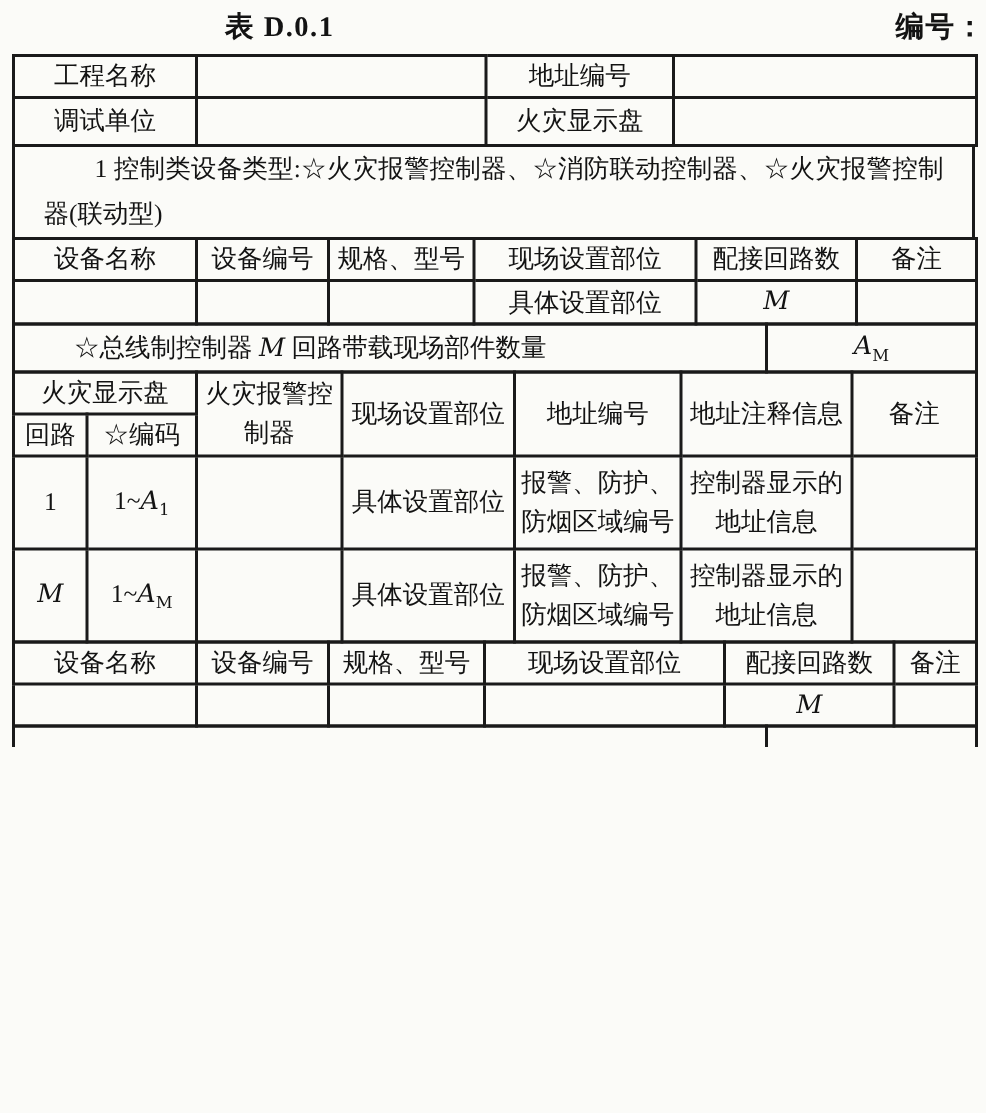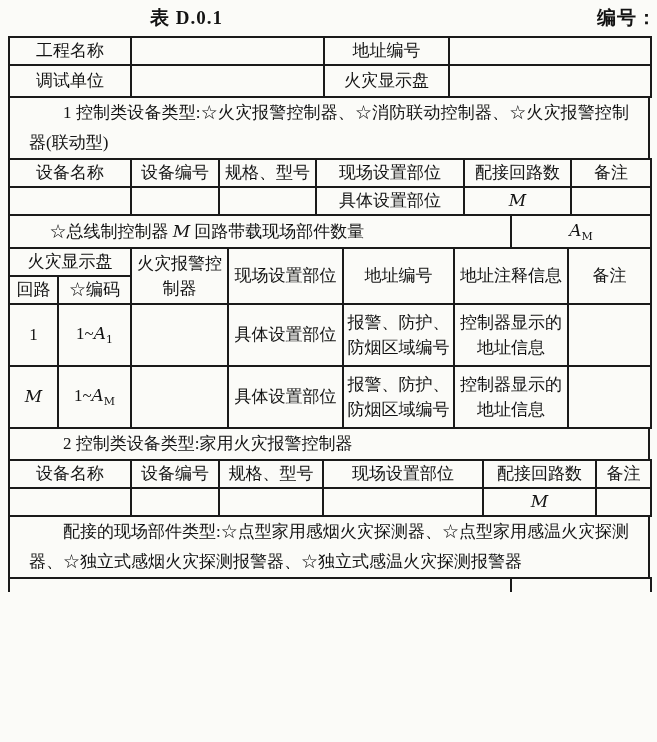--- a/index.html
+++ b/index.html
@@ -181,27 +181,20 @@
       <td class="code-cell"><span>1~</span><span class="var"><span>A</span><sub class="sub">M</sub></span></td>
       <td></td>
       <td>具体设置部位</td>
       <td>报警、防护、防烟区域编号</td>
       <td>控制器显示的地址信息</td>
       <td></td>
     </tr>
   </tbody>
     </table>
 
-  <table class="noteblock">
-    <tbody>
-        <tr class="h28">
-      <td class="para-cell">2 控制类设备类型:家用火灾报警控制器</td>
-    </tr>
-  </tbody>
-    </table>
 
   <table>
     <colgroup>
         <col style="width:122px">
         <col style="width:88px">
         <col style="width:104px">
         <col style="width:160px">
         <col style="width:113px">
         <col style="width:55px">
       </colgroup>
@@ -218,27 +211,20 @@
       <td></td>
       <td></td>
       <td></td>
       <td></td>
       <td><span class="var">M</span></td>
       <td></td>
     </tr>
   </tbody>
     </table>
 
-  <table class="noteblock">
-    <tbody>
-        <tr class="h59">
-      <td class="para-cell">配接的现场部件类型:☆点型家用感烟火灾探测器、☆点型家用感温火灾探测器、☆独立式感烟火灾探测报警器、☆独立式感温火灾探测报警器</td>
-    </tr>
-  </tbody>
-    </table>
 
   <table>
     <colgroup>
         <col style="width:502px">
         <col style="width:140px">
       </colgroup>
     <tbody>
         <tr class="partial">
       <td></td>
       <td></td>

